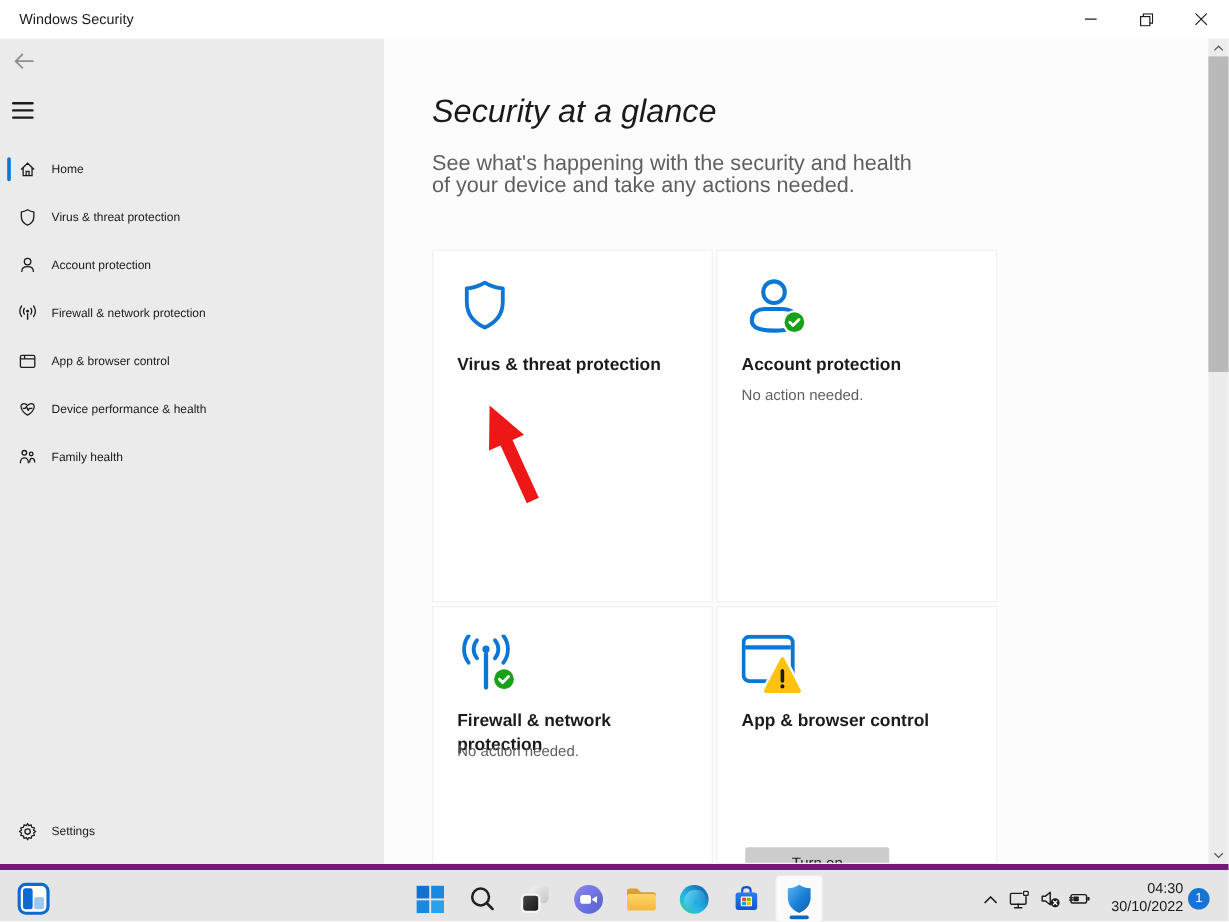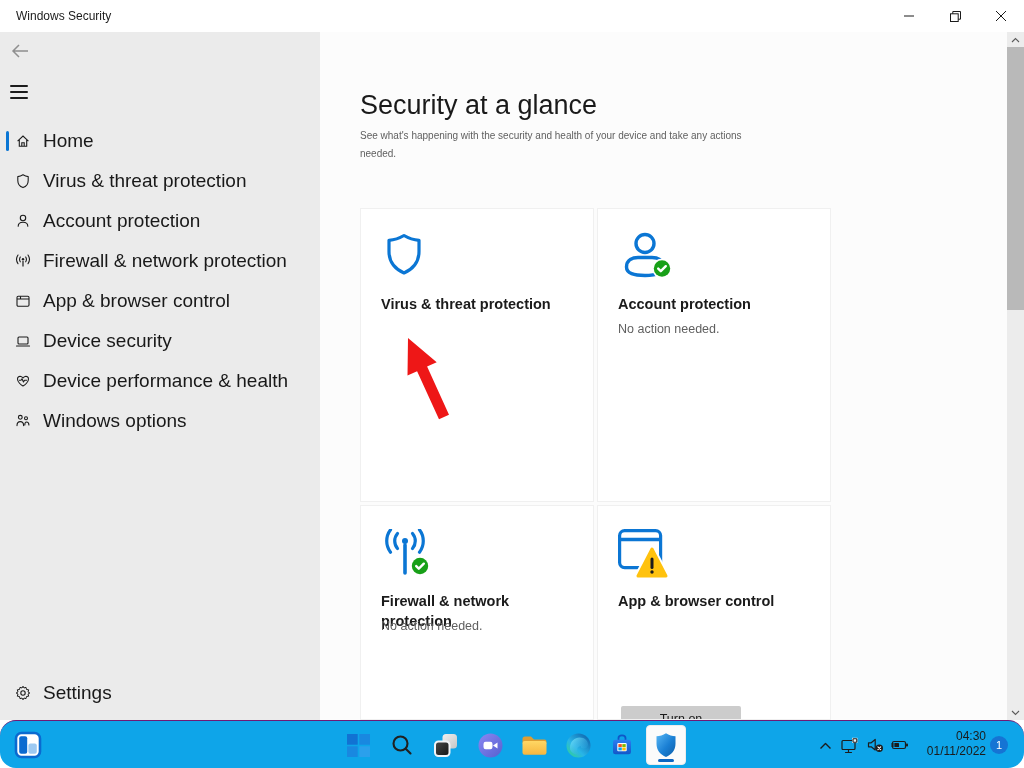--- a/index.html
+++ b/index.html
@@ -15,50 +15,50 @@
 
   
   .appbody { position:absolute; top:32px; left:0; width:1024px; height:688px; }
 
   
   .sidebar { position:absolute; left:0; top:0; width:320px; height:688px; background:#ebebeb; }
   .back-btn { position:absolute; left:10px; top:10px; width:26px; height:22px; }
   .menu-btn { position:absolute; left:10px; top:52px; width:20px; height:16px; display:flex; flex-direction:column; justify-content:space-between; padding:1px 0; }
   .menu-btn div { height:2px; width:18px; background:#1b1b1b; border-radius:1px; }
   .nav { position:absolute; left:0; top:89px; width:320px; }
-  .nav-item { position:relative; display:flex; align-items:center; height:40px; padding-left:15px; gap:12px; font-size:19px; color:#191919;text-align:right; }
+  .nav-item { position:relative; display:flex; align-items:center; height:40px; padding-left:15px; gap:12px; font-size:10px; color:#191919;text-align:right; }
   .nav-item svg { flex:0 0 auto; }
   .sel-bar { position:absolute; left:6px; top:10px; width:3px; height:20px; border-radius:2px; background:#0b76d4; }
   .settings-item { position:absolute; left:0; top:641px; width:384px; }
 
   
   .main { position:absolute; left:320px; top:0; width:687px; height:688px; background:#fcfcfc; overflow:hidden; }
-  .page-title { position:absolute; left:40px; top:58px; font-size:27px; font-weight:300; color:#1a1a1a; }
-  .page-sub { position:absolute; left:40px; top:95px; width:400px; font-size:10px; line-height:18px; color:#5f5f5f; }
+  .page-title { position:absolute; left:40px; top:46px; font-size:27px; font-weight:300; color:#1a1a1a;font-style:italic; }
+  .page-sub { position:absolute; left:40px; top:95px; width:400px; font-size:18px; line-height:18px; color:#5f5f5f; }
   .card { position:absolute; background:#ffffff; border:1px solid #f0f0f0; overflow:hidden; }
   .card-1 { left:40px;  top:176px; width:234px; height:294px; }
   .card-2 { left:277px; top:176px; width:234px; height:294px; }
   .card-3 { left:40px;  top:473px; width:234px; height:215px; }
   .card-4 { left:277px; top:473px; width:234px; height:215px; }
   .card-icon { position:absolute; left:20px; top:23px; }
   .card-title { position:absolute; left:20px; top:85px; width:194px; font-size:14.5px; font-weight:700; color:#1b1b1b; line-height:20px; }
   .card-status { position:absolute; left:20px; top:112px; width:194px; font-size:12.5px; color:#5f5f5f; line-height:17px; }
   .card-4 .card-status { top:110px; }
   .card-action { position:absolute; left:23px; top:200px; width:120px; height:26px; background:#cccccc; border:none; font-family:"Liberation Sans",sans-serif; font-size:12.5px; color:#1b1b1b; line-height:22px; text-align:center; border-radius:2px; }
   .annotation-arrow { position:absolute; left:65px; top:298px; z-index:5; }
 
   
   .scrollbar { position:absolute; right:0; top:0; width:17px; height:688px; background:#ececec; }
   .scroll-arrow { position:absolute; left:0; width:17px; height:15px; display:flex; align-items:center; justify-content:center; }
   .scroll-up { top:0; }
   .scroll-down { bottom:0; }
   .scroll-thumb { position:absolute; left:0; top:15px; width:17px; height:263px; background:#b9b9b9; }
 
   
-  .taskbar { position:absolute; left:0; top:720px; width:1024px; height:48px; background:#0ea5e9; border-top:1px solid #701a75;border-radius:16px; }
+  .taskbar { position:absolute; left:0; top:720px; width:1024px; height:48px; background:#e5e5e5; border-top:5px solid #701a75; }
   .tb-btn { position:absolute; width:40px; height:40px; top:4px; border-radius:4px; display:flex; align-items:center; justify-content:center; }
   .tb-widgets { left:8px; }
   .tb-active { background:#fbfbfb; border:1px solid #ececec; }
   .tb-underline { position:absolute; left:50%; margin-left:-8px; bottom:2px; width:16px; height:3px; border-radius:2px; background:#0d66c2; }
   .tray-btn { position:absolute; top:13px; height:22px; display:flex; align-items:center; justify-content:center; }
   .clock { position:absolute; right:38px; top:8px; text-align:right; font-size:12px; line-height:15px; color:#1b1b1b; }
   .notif-badge { position:absolute; right:16px; top:15px; width:18px; height:18px; border-radius:50%; background:#1574d4; color:#fff; font-size:11px; line-height:18px; text-align:center; }
 </style>
 </head>
 <body>
@@ -132,40 +132,33 @@
         </div>
         <div class="nav-item">
           <svg width="16" height="16" viewBox="0 0 16 16">
               <rect x="2" y="3.2" width="12" height="10" rx="1.2" fill="none" stroke="#1c1c1c" stroke-width="1.1"></rect>
               <path d="M2 6 H14 M5.5 3.2 V6" stroke="#1c1c1c" stroke-width="1.1"></path>
             </svg>
           <span>App &amp; browser control</span>
         </div>
         <div class="nav-item">
           <svg width="16" height="16" viewBox="0 0 16 16">
-              <rect x="3" y="4" width="10" height="7" rx="1" fill="none" stroke="#1c1c1c" stroke-width="1.1"></rect>
-              <path d="M1.5 13 H14.5" stroke="#1c1c1c" stroke-width="1.1" stroke-linecap="round"></path>
-            </svg>
-          <span>Device security</span>
-        </div>
-        <div class="nav-item">
-          <svg width="16" height="16" viewBox="0 0 16 16">
               <path d="M2.5 6 C2.5 3.9 4.3 2.9 6 3.6 C6.8 3.9 7.6 4.5 8 5 C8.4 4.5 9.2 3.9 10 3.6 C11.7 2.9 13.5 3.9 13.5 6 C13.5 9 10 12 8 13 C6 12 2.5 9 2.5 6 Z" fill="none" stroke="#1c1c1c" stroke-width="1.1" stroke-linejoin="round"></path>
               <path d="M4 7.3 H6 L7 5.8 L8.5 9 L9.5 7.3 H12" fill="none" stroke="#1c1c1c" stroke-width="1.1" stroke-linejoin="round"></path>
             </svg>
           <span>Device performance &amp; health</span>
         </div>
         <div class="nav-item">
           <svg width="16" height="16" viewBox="0 0 16 16">
               <circle cx="5.3" cy="4.3" r="1.9" fill="none" stroke="#1c1c1c" stroke-width="1.1"></circle>
               <circle cx="11" cy="5.3" r="1.5" fill="none" stroke="#1c1c1c" stroke-width="1.1"></circle>
               <path d="M2 12.6 C2 9.8 3.8 8.6 5.3 8.6 C6.8 8.6 8.6 9.8 8.6 12.6" fill="none" stroke="#1c1c1c" stroke-width="1.1" stroke-linecap="round"></path>
               <path d="M9.8 12 C9.8 10 10.7 9 11.5 9 C12.7 9 13.9 10 13.9 12" fill="none" stroke="#1c1c1c" stroke-width="1.1" stroke-linecap="round"></path>
             </svg>
-          <span>Windows options</span>
+          <span>Family health</span>
         </div>
       </div>
 
       <div class="settings-item">
         <div class="nav-item">
           <svg width="16" height="16" viewBox="0 0 16 16">
               <circle cx="8" cy="8" r="2.2" fill="none" stroke="#1c1c1c" stroke-width="1.1"></circle>
               <path d="M8 1.2 L9 3 L11 2.3 L11.5 4.5 L13.7 4.8 L13 6.9 L14.8 8 L13 9.1 L13.7 11.2 L11.5 11.5 L11 13.7 L9 13 L8 14.8 L7 13 L5 13.7 L4.5 11.5 L2.3 11.2 L3 9.1 L1.2 8 L3 6.9 L2.3 4.8 L4.5 4.5 L5 2.3 L7 3 Z" fill="none" stroke="#1c1c1c" stroke-width="1" stroke-linejoin="round"></path>
             </svg>
           <span>Settings</span>
@@ -380,18 +373,18 @@
       <svg width="19" height="16" viewBox="0 0 19 16">
         <rect x="2.5" y="4.5" width="13" height="7" rx="1.5" fill="none" stroke="#1c1c1c" stroke-width="1.2"></rect>
         <rect x="16" y="6.5" width="2" height="3" rx="0.8" fill="#1c1c1c"></rect>
         <rect x="4.5" y="6" width="4.5" height="4" rx="0.6" fill="#1c1c1c"></rect>
         <path d="M1 7 H4.5 M1 9 H4.5" stroke="#1c1c1c" stroke-width="1.1"></path>
       </svg>
     </div>
 
     <div class="clock">
       <div>04:30</div>
-      <div>01/11/2022</div>
+      <div>30/10/2022</div>
     </div>
     <div class="notif-badge">1</div>
   </div>
 
 </div>
 
 </body></html>

